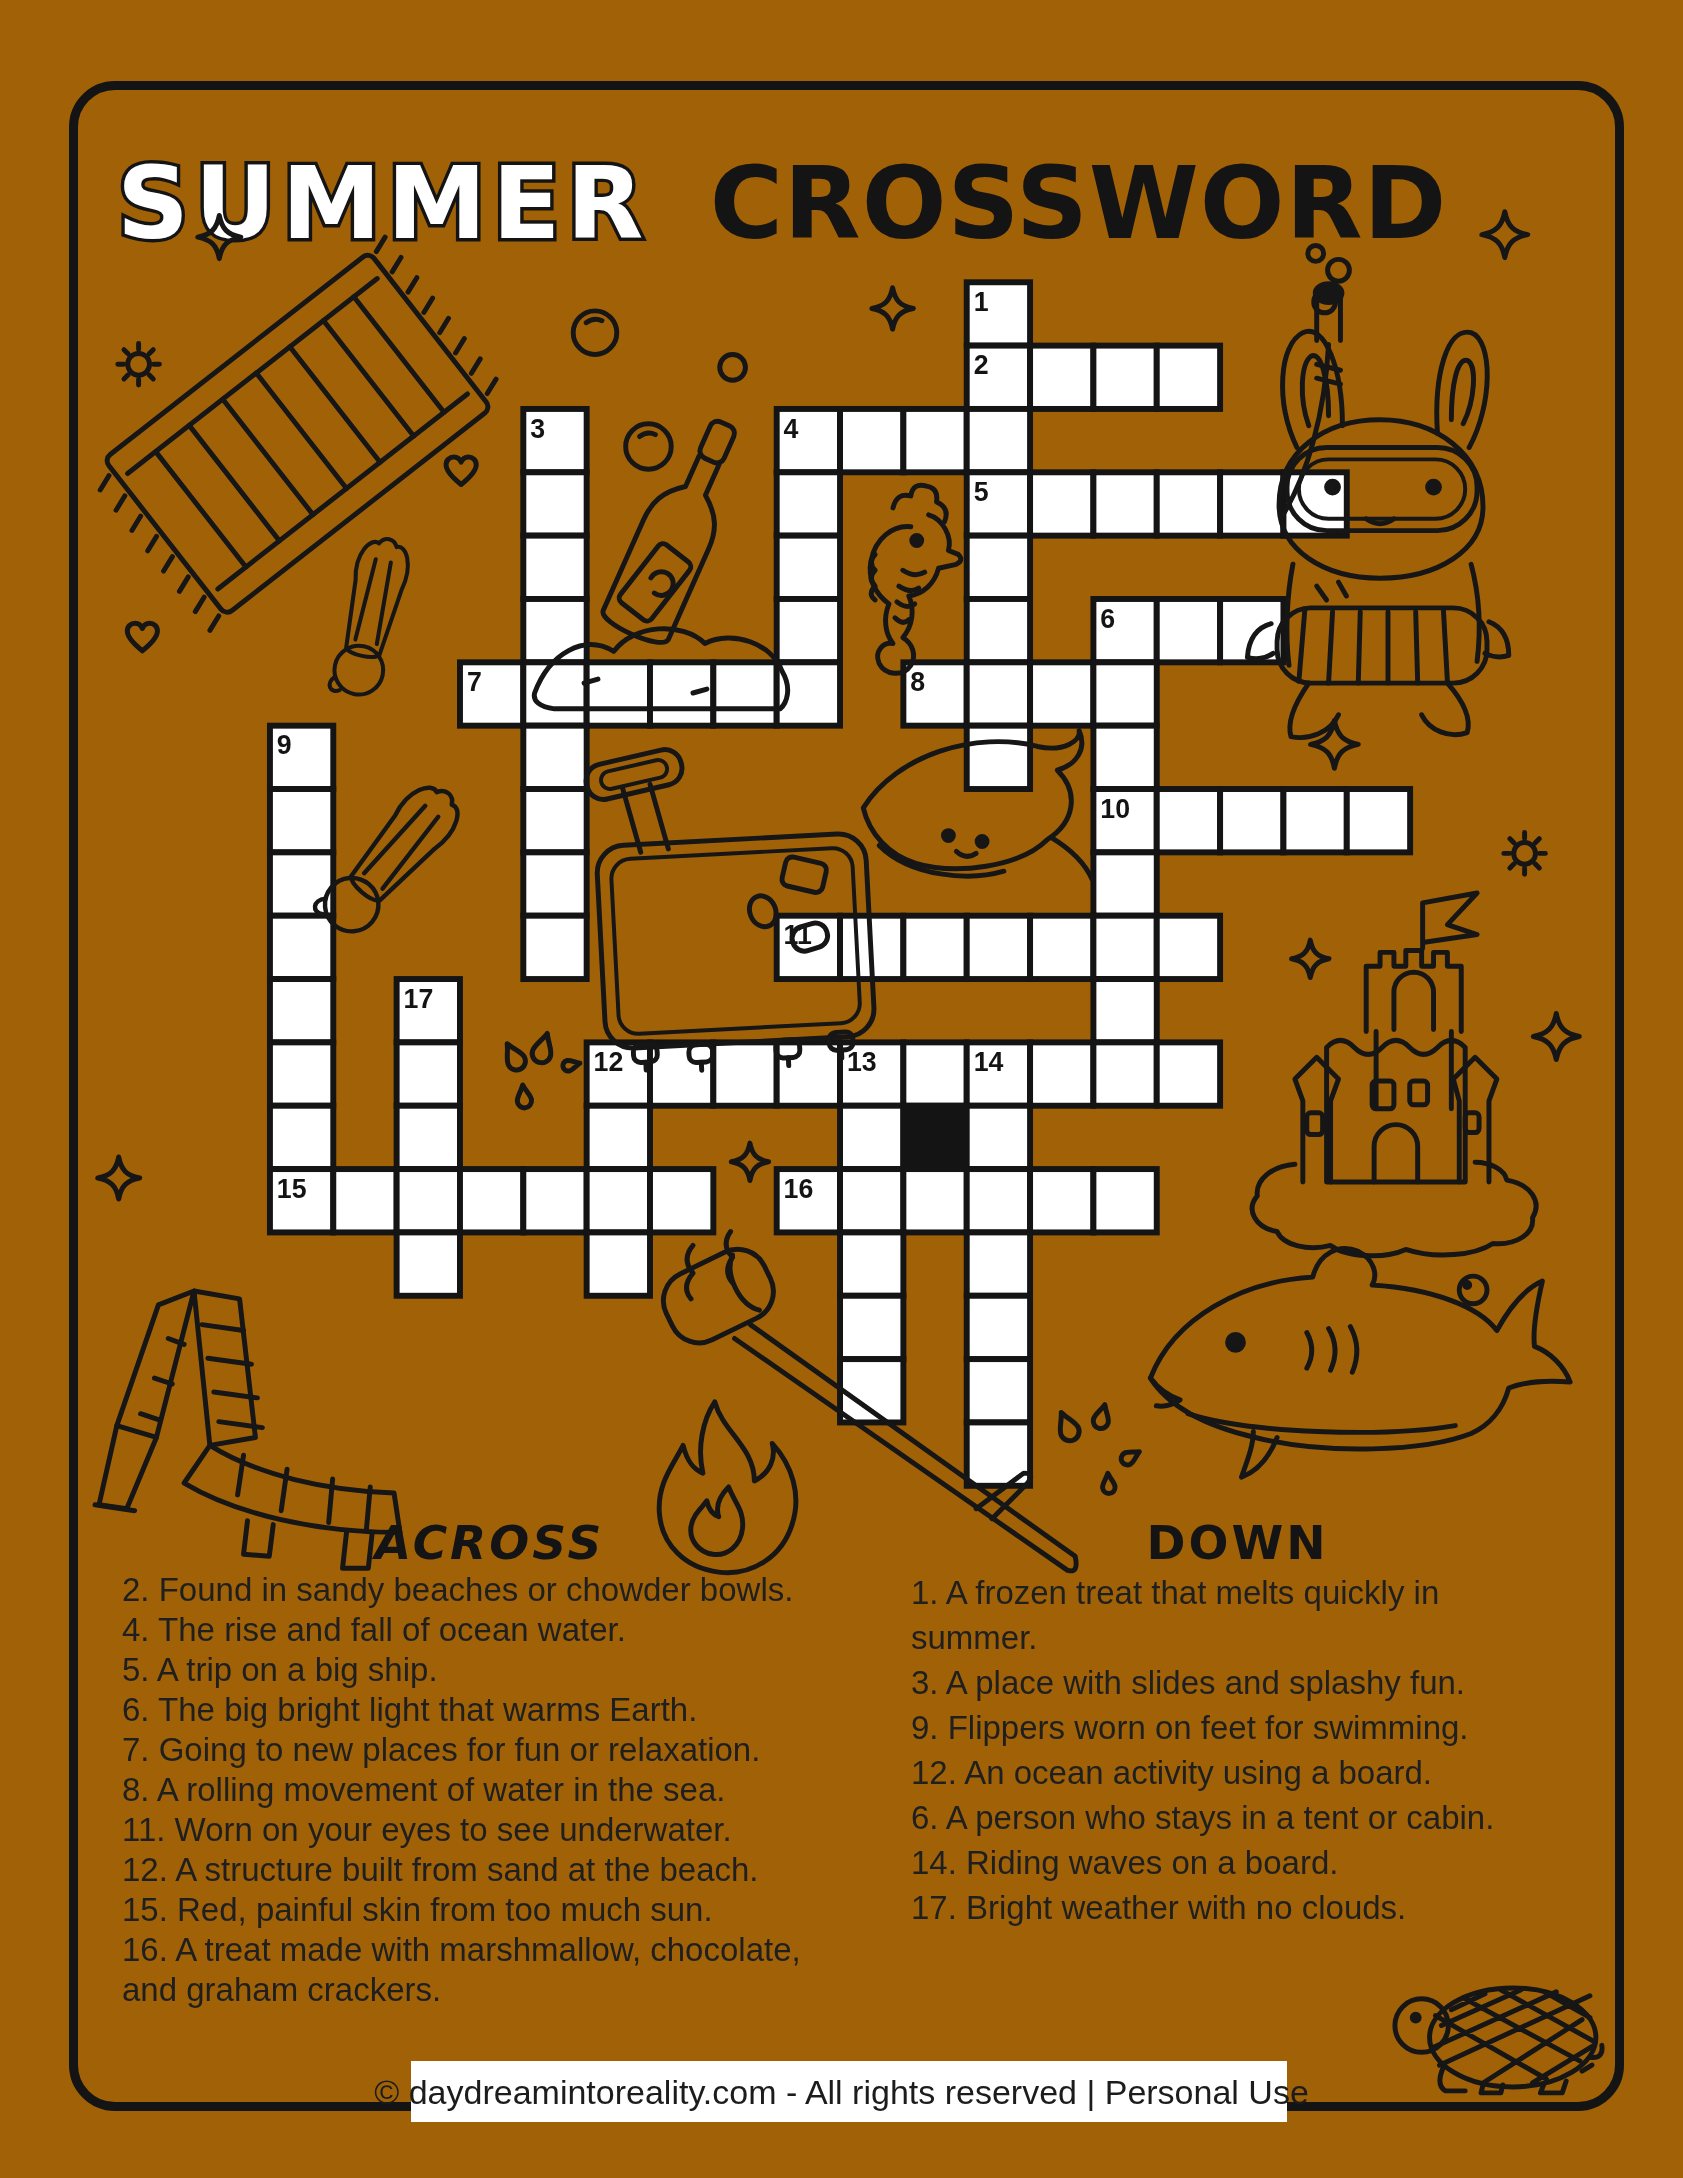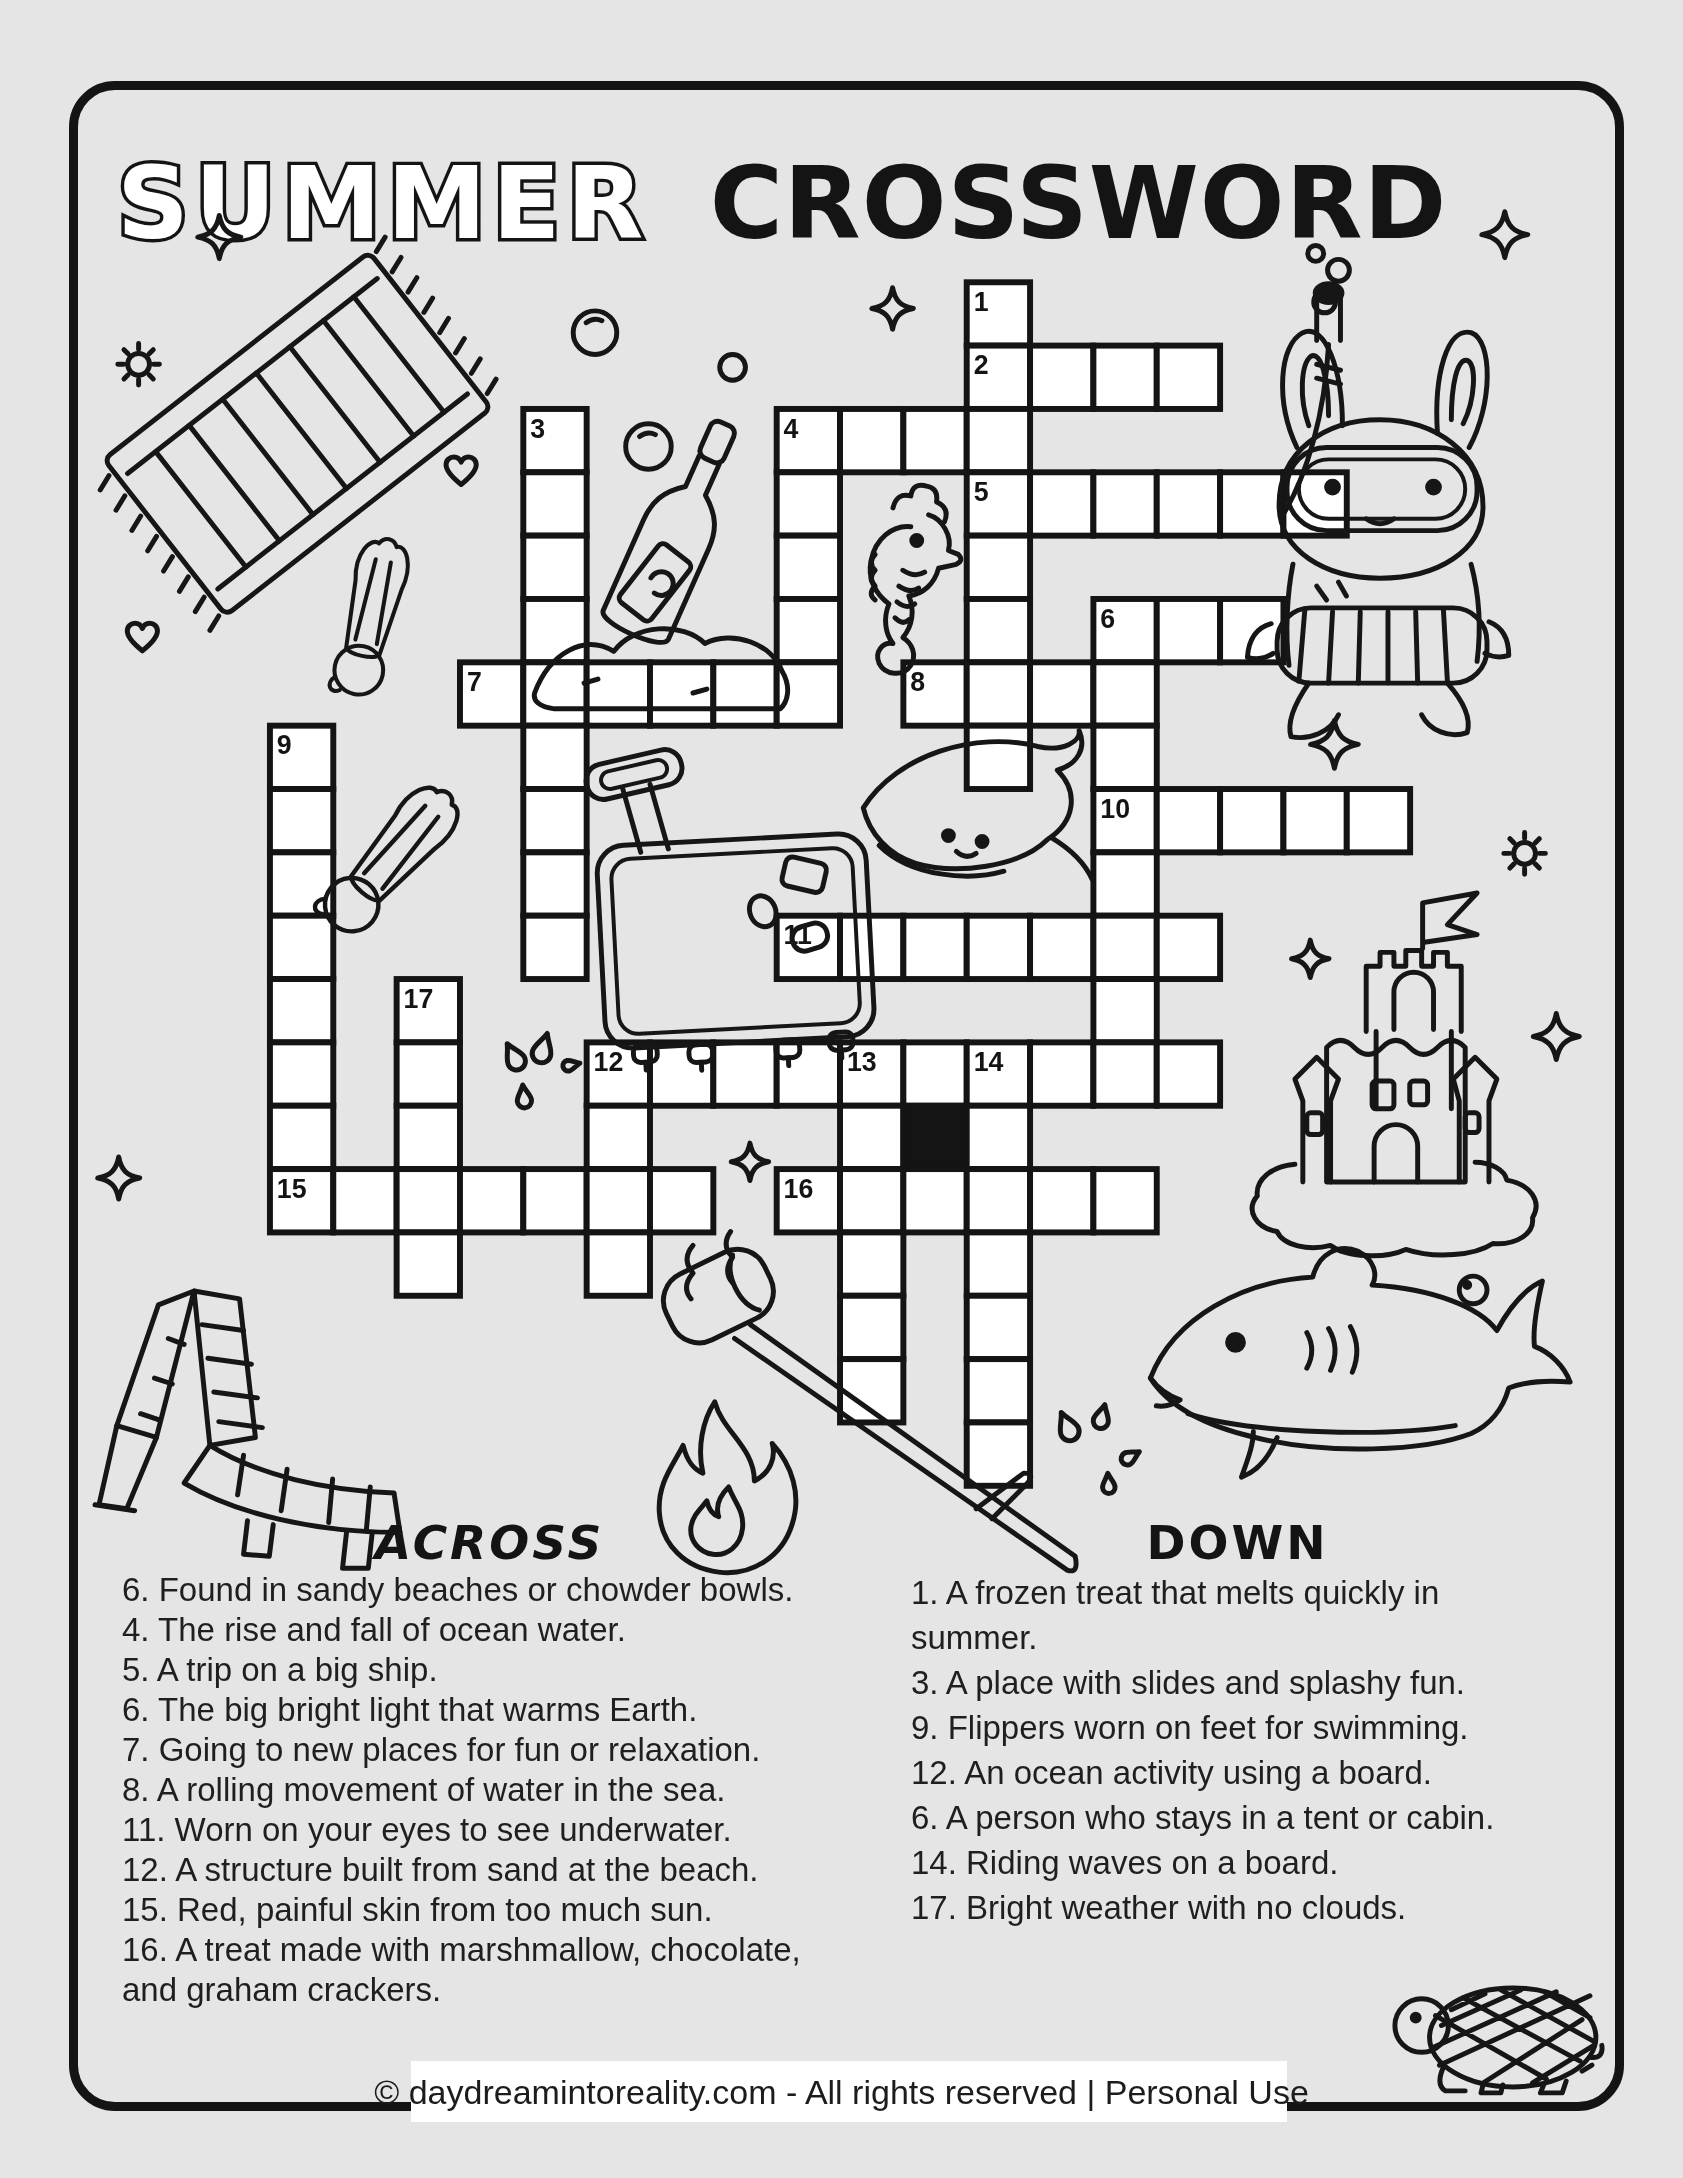--- a/index.html
+++ b/index.html
@@ -1,16 +1,16 @@
 <!DOCTYPE html>
 <html><head>
 <meta charset="utf-8">
 <style>
   html,body{margin:0;padding:0;background:#ffffff;}
-  #page{position:relative;width:1683px;height:2178px;background:#e5e5e5;overflow:hidden;
+  #page{position:relative;width:1683px;height:2178px;background:#a16207;overflow:hidden;
         font-family:"Liberation Sans",sans-serif;color:#161616;}
   #frame{position:absolute;left:69px;top:81px;width:1537px;height:2012px;
          border:9px solid #141414;border-radius:46px;}
   #title-svg{position:absolute;left:0;top:117px;}
   .grid-num{font-family:"Liberation Sans",sans-serif;font-weight:bold;font-size:27px;fill:#141414;}
   #across-col{position:absolute;left:122px;top:1570px;width:735px;}
   #down-col{position:absolute;left:911px;top:1570px;width:693px;}
   .list-heading{font-family:"DejaVu Sans",sans-serif;font-weight:800;font-size:47px;
                 letter-spacing:3px;text-align:center;color:#141414;margin-bottom:14px;}
   #across-col .list-heading{position:absolute;left:0;top:-55px;width:735px;font-style:italic;}
@@ -368,21 +368,21 @@
       <path d="M1450 2036 L1562 2100 M1478 2018 L1596 2082 M1516 2010 L1610 2062 M1560 2012 L1606 2038 M1598 2092 L1608 2086 M1606 2016 L1454 2086 M1572 2012 L1448 2068 M1536 2010 L1456 2046 M1500 2014 L1466 2030 M1598 2040 L1498 2104 M1610 2066 L1548 2104"></path>
       <circle cx="1436" cy="2046" r="27"></circle>
       <circle cx="1430" cy="2038" r="3.5" fill="#161616"></circle>
       <path d="M1458 2088 q-8 18 2 24 l20 0 M1560 2104 l-4 10 l22 0 l4 -12 M1498 2106 l-2 8 l20 0 l2 -8 M1606 2078 q14 2 12 -12"></path>
     </g>
   </svg>
 
   <div id="across-col">
     <div class="list-heading">ACROSS</div>
     <div id="across-list">
-        <div class="clue-line">6. Found in sandy beaches or chowder bowls.</div>
+        <div class="clue-line">2. Found in sandy beaches or chowder bowls.</div>
         <div class="clue-line">4. The rise and fall of ocean water.</div>
         <div class="clue-line">5. A trip on a big ship.</div>
         <div class="clue-line">6. The big bright light that warms Earth.</div>
         <div class="clue-line">7. Going to new places for fun or relaxation.</div>
         <div class="clue-line">8. A rolling movement of water in the sea.</div>
         <div class="clue-line">11. Worn on your eyes to see underwater.</div>
         <div class="clue-line">12. A structure built from sand at the beach.</div>
         <div class="clue-line">15. Red, painful skin from too much sun.</div>
         <div class="clue-line">16. A treat made with marshmallow, chocolate,</div>
         <div class="clue-line">and graham crackers.</div>

